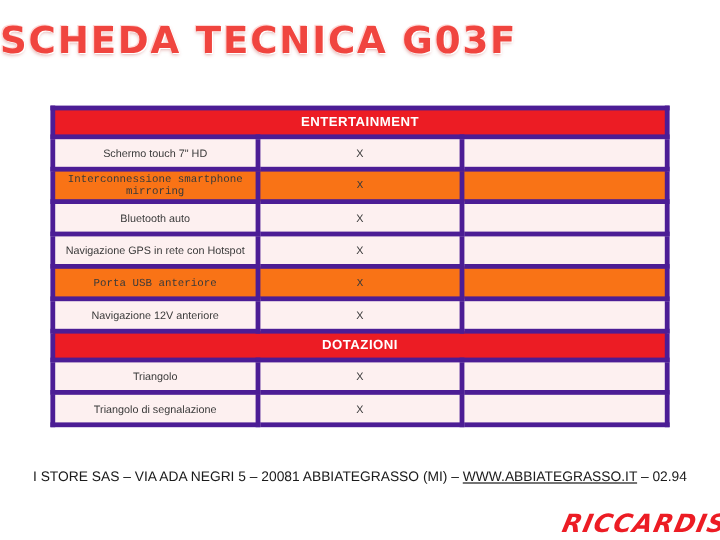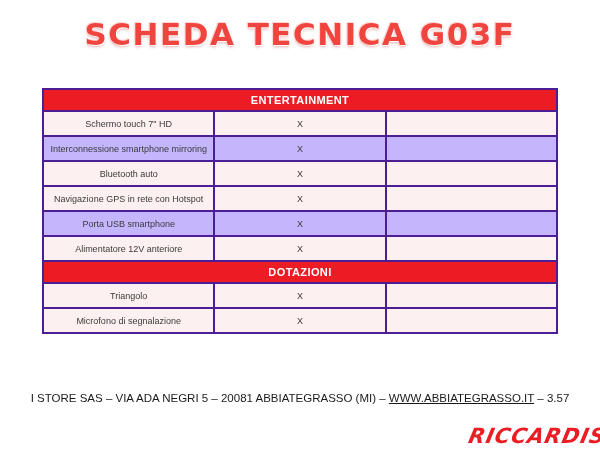--- a/index.html
+++ b/index.html
@@ -19,21 +19,20 @@
     height: 450px;
     background: #ffffff;
     box-sizing: border-box;
   }
   
   .title {
     position: absolute;
     top: 16px;
     left: 0;
     width: 600px;
-    text-align: center;
     font-size: 31px;
     font-weight: bold;
     letter-spacing: 1.5px;
     color: #f0453f;
     text-shadow:
        1px 1px 0 #ffffff,
       -1px -1px 0 #ffd7d5,
        0 2px 3px rgba(180,40,35,0.35);
     font-family: "DejaVu Sans", sans-serif;
     white-space: nowrap;
@@ -47,32 +46,32 @@
     border-collapse: collapse;
     table-layout: fixed;
   }
   .table td {
     height: 23px;
     padding: 0;
     font-size: 9px;
     color: #3a3a3a;
     text-align: center;
     vertical-align: middle;
-    border: 2px solid #4c1d95;
+    border: 4px solid #4c1d95;
   }
   .sec-head td {
     background: #ec1c24;
     color: #ffffff;
     font-weight: bold;
     font-size: 11px;
     letter-spacing: 0.4px;
     height: 20px;
   }
   .row-a td { background: #fdf0f0; }
-  .row-b td { background: #c4b5fd; }
+  .row-b td { background: #f97316; font-family: Liberation Mono, monospace; }
   .col-label { width: 256px; }
   .col-mark  { width: 130px; }
   .col-pad   { width: 130px; }
   .mark {
     font-size: 9px;
     color: #3a3a3a;
   }
   
   .footer {
     position: absolute;
@@ -135,45 +134,45 @@
         <td class="col-label">Bluetooth auto</td>
         <td class="col-mark mark">X</td>
         <td class="col-pad"></td>
       </tr>
       <tr class="row-a">
         <td class="col-label">Navigazione GPS in rete con Hotspot</td>
         <td class="col-mark mark">X</td>
         <td class="col-pad"></td>
       </tr>
       <tr class="row-b">
-        <td class="col-label">Porta USB smartphone</td>
+        <td class="col-label">Porta USB anteriore</td>
         <td class="col-mark mark">X</td>
         <td class="col-pad"></td>
       </tr>
       <tr class="row-a">
-        <td class="col-label">Alimentatore 12V anteriore</td>
+        <td class="col-label">Navigazione 12V anteriore</td>
         <td class="col-mark mark">X</td>
         <td class="col-pad"></td>
       </tr>
 
       <tr class="sec-head">
         <td colspan="3">DOTAZIONI</td>
       </tr>
 
       <tr class="row-a">
         <td class="col-label">Triangolo</td>
         <td class="col-mark mark">X</td>
         <td class="col-pad"></td>
       </tr>
       <tr class="row-a">
-        <td class="col-label">Microfono di segnalazione</td>
+        <td class="col-label">Triangolo di segnalazione</td>
         <td class="col-mark mark">X</td>
         <td class="col-pad"></td>
       </tr>
 
     </tbody>
   </table>
 
-  <div class="footer"><span>I STORE SAS – VIA ADA NEGRI 5 – 20081 ABBIATEGRASSO (MI) – </span><span class="link">WWW.ABBIATEGRASSO.IT</span><span> – 3.57</span></div>
+  <div class="footer"><span>I STORE SAS – VIA ADA NEGRI 5 – 20081 ABBIATEGRASSO (MI) – </span><span class="link">WWW.ABBIATEGRASSO.IT</span><span> – 02.94</span></div>
 
   <div class="logo"><span class="tail">RICCARDIS</span></div>
 
 </div>
 
 </body></html>

